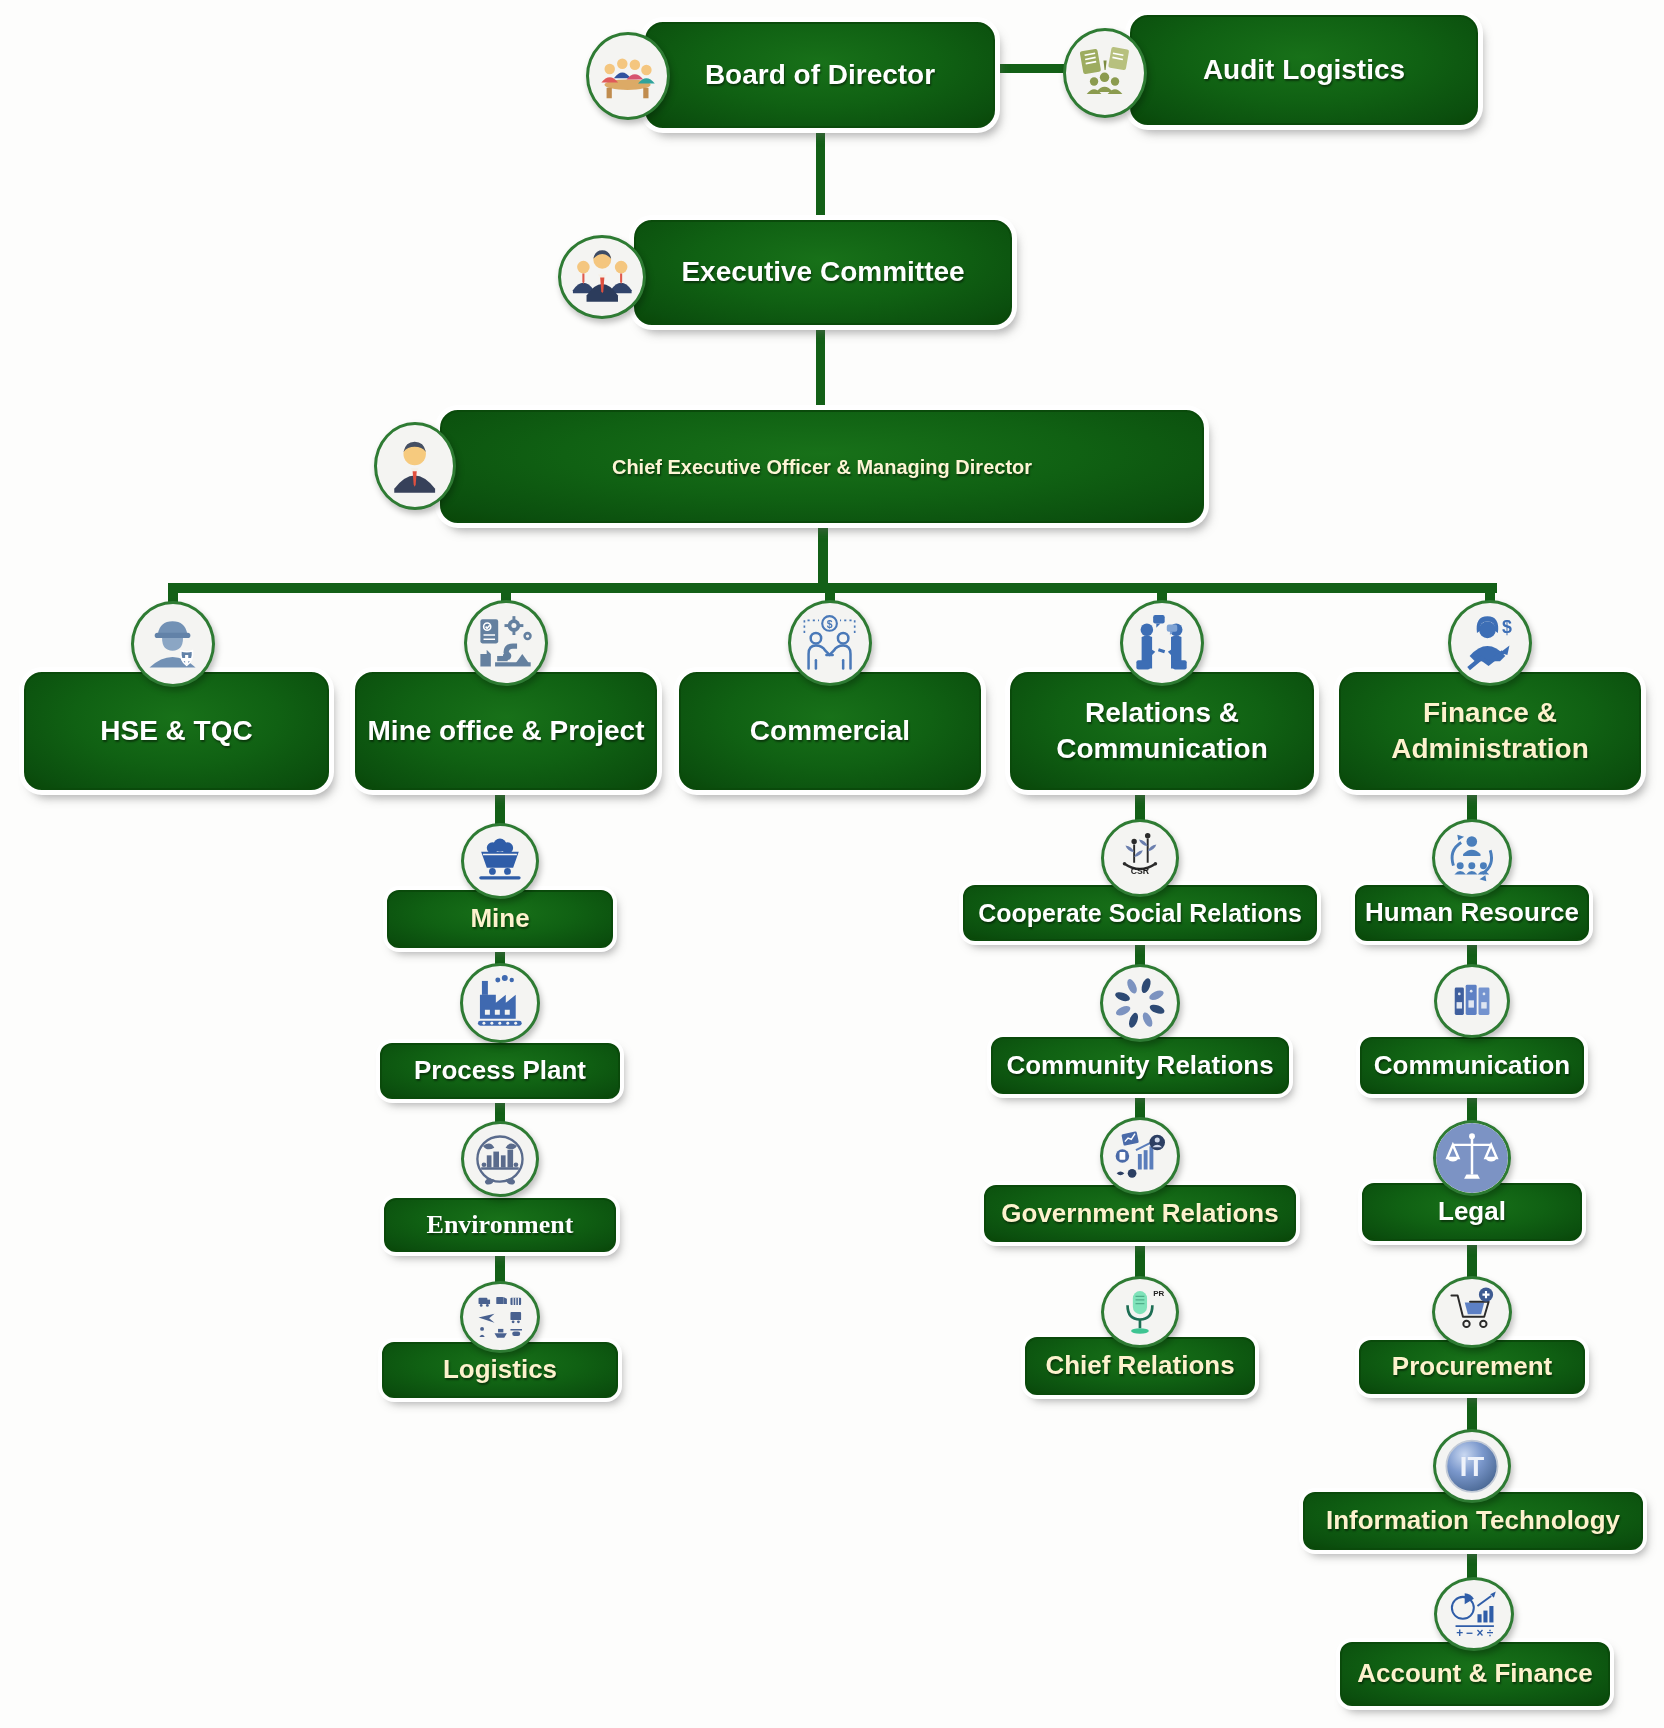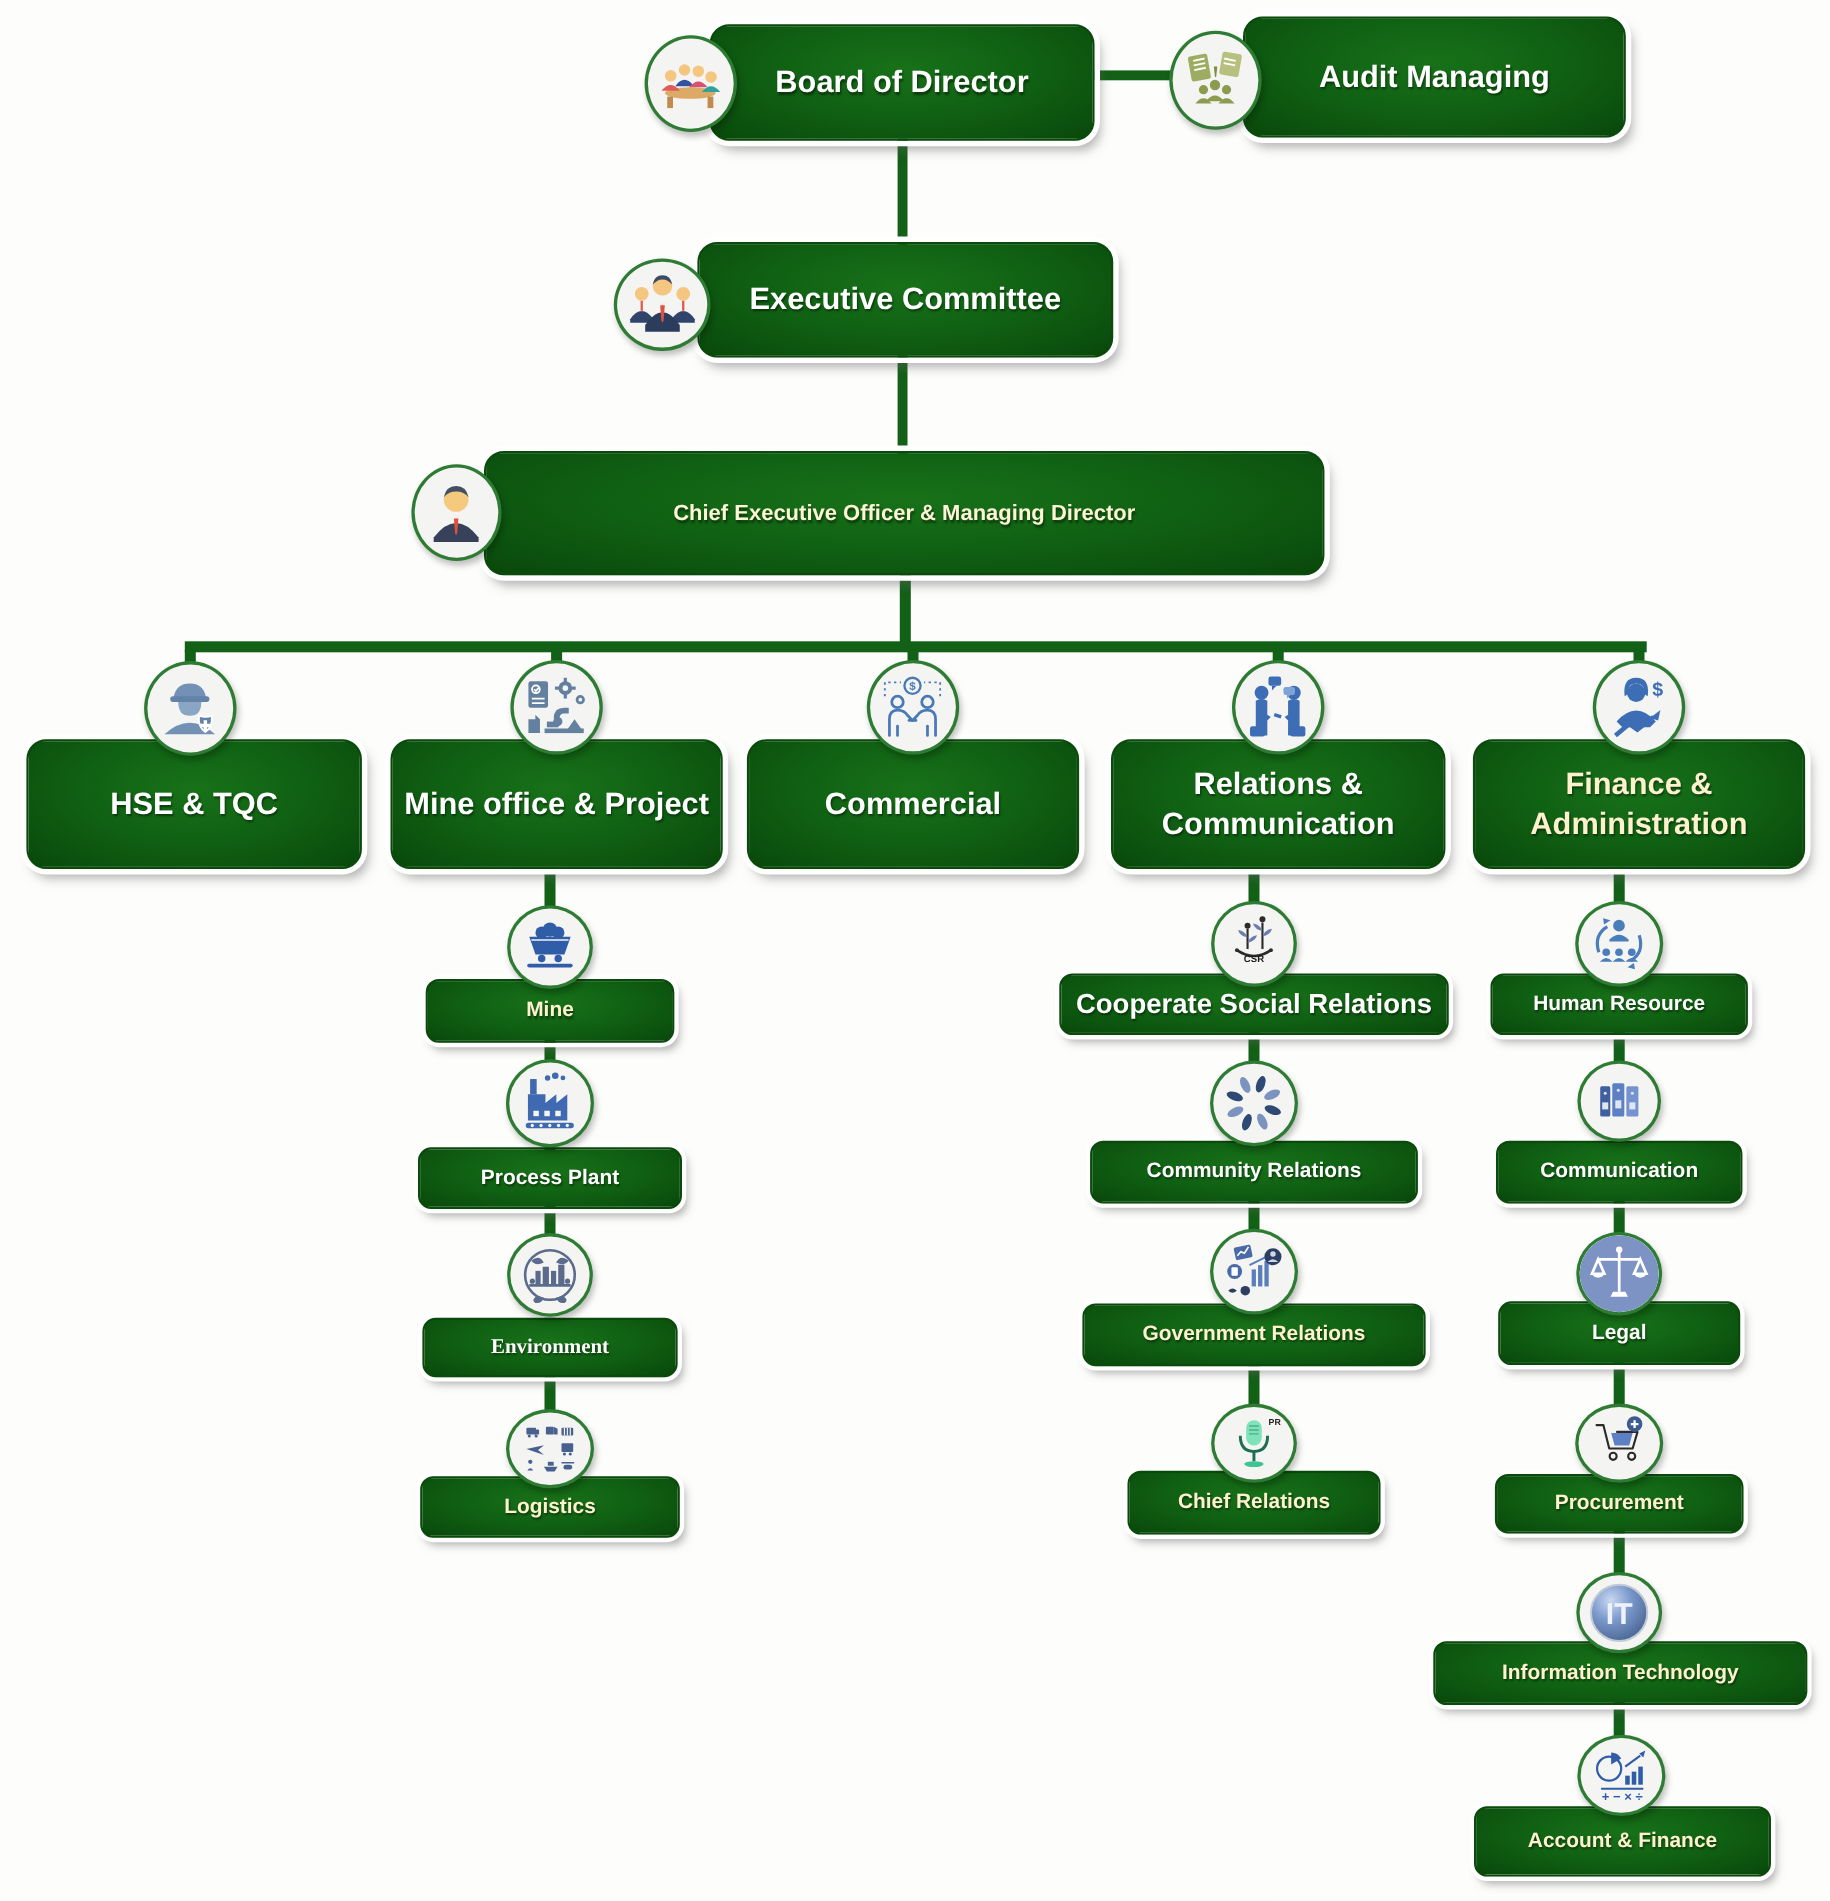--- a/index.html
+++ b/index.html
@@ -7,21 +7,21 @@
           font-family:"Liberation Sans",sans-serif;}
   .conn{position:absolute;background:#136017;z-index:1;}
   .box{position:absolute;display:flex;align-items:center;justify-content:center;text-align:center;
        background:radial-gradient(ellipse at 50% 38%, #187119 0%, #106113 48%, #0b4f0e 86%, #094708 100%);
        border:2px solid #0a4a0b;border-radius:18px;
        box-shadow:0 0 0 5px #ffffff, 5px 8px 10px rgba(100,100,100,0.5);
        color:#ffffff;font-weight:bold;z-index:2;box-sizing:border-box;padding:0 10px;
        text-shadow:1px 2px 2px rgba(0,0,0,0.45);line-height:1.3;}
   .box.sub{border-radius:12px;box-shadow:0 0 0 4px #ffffff, 4px 6px 8px rgba(100,100,100,0.5);}
   .box.sub .label{white-space:nowrap;}
-  .f26{font-size:19px;text-align:right;} .f28{font-size:28px;} .f29{font-size:20px;} .f25{font-size:25px;}
+  .f26{font-size:26px;text-align:right;} .f28{font-size:28px;} .f29{font-size:20px;} .f25{font-size:25px;}
   .badge{position:absolute;border-radius:50%;background:#f4f4f2;border:3px solid #2e7b33;
          display:flex;align-items:center;justify-content:center;z-index:3;box-sizing:border-box;
          box-shadow:2px 4px 6px rgba(0,0,0,0.25);overflow:hidden;}
   .badge svg{width:86%;height:86%;display:block;}
   .badge.fill svg{width:100%;height:100%;}
 </style>
 </head>
 <body>
 
 <div id="canvas">
@@ -53,21 +53,21 @@
         <circle cx="27" cy="20" r="5" fill="#f4c67f"></circle>
         <path d="M19 34 q8 -11 16 0 z" fill="#31529e"></path>
         <circle cx="39" cy="21" r="5" fill="#f4c67f"></circle>
         <path d="M31 35 q8 -10 16 0 z" fill="#d6536f"></path>
         <circle cx="50" cy="26" r="5" fill="#f4c67f"></circle>
         <path d="M42 39 q8 -10 16 0 z" fill="#2fa39b"></path>
       </svg>
   </div>
 
   <div class="box f28" style="left:1130px;top:15px;width:348px;height:110px">
-    <span class="label" style="color: rgb(255, 255, 255);">Audit Managing</span>
+    <span class="label" style="color: rgb(255, 255, 255);">Audit Logistics</span>
   </div>
   <div class="badge" style="left:1063px;top:28px;width:84px;height:90px">
     <svg viewBox="0 0 64 64">
         <g fill="#9dac60">
           <rect x="10" y="10" width="17" height="22" rx="2" transform="rotate(-10 18 21)"></rect>
         </g>
         <g fill="#b7c07e">
           <rect x="37" y="8" width="17" height="20" rx="2" transform="rotate(10 45 18)"></rect>
         </g>
         <g stroke="#ffffff" stroke-width="1.6">

